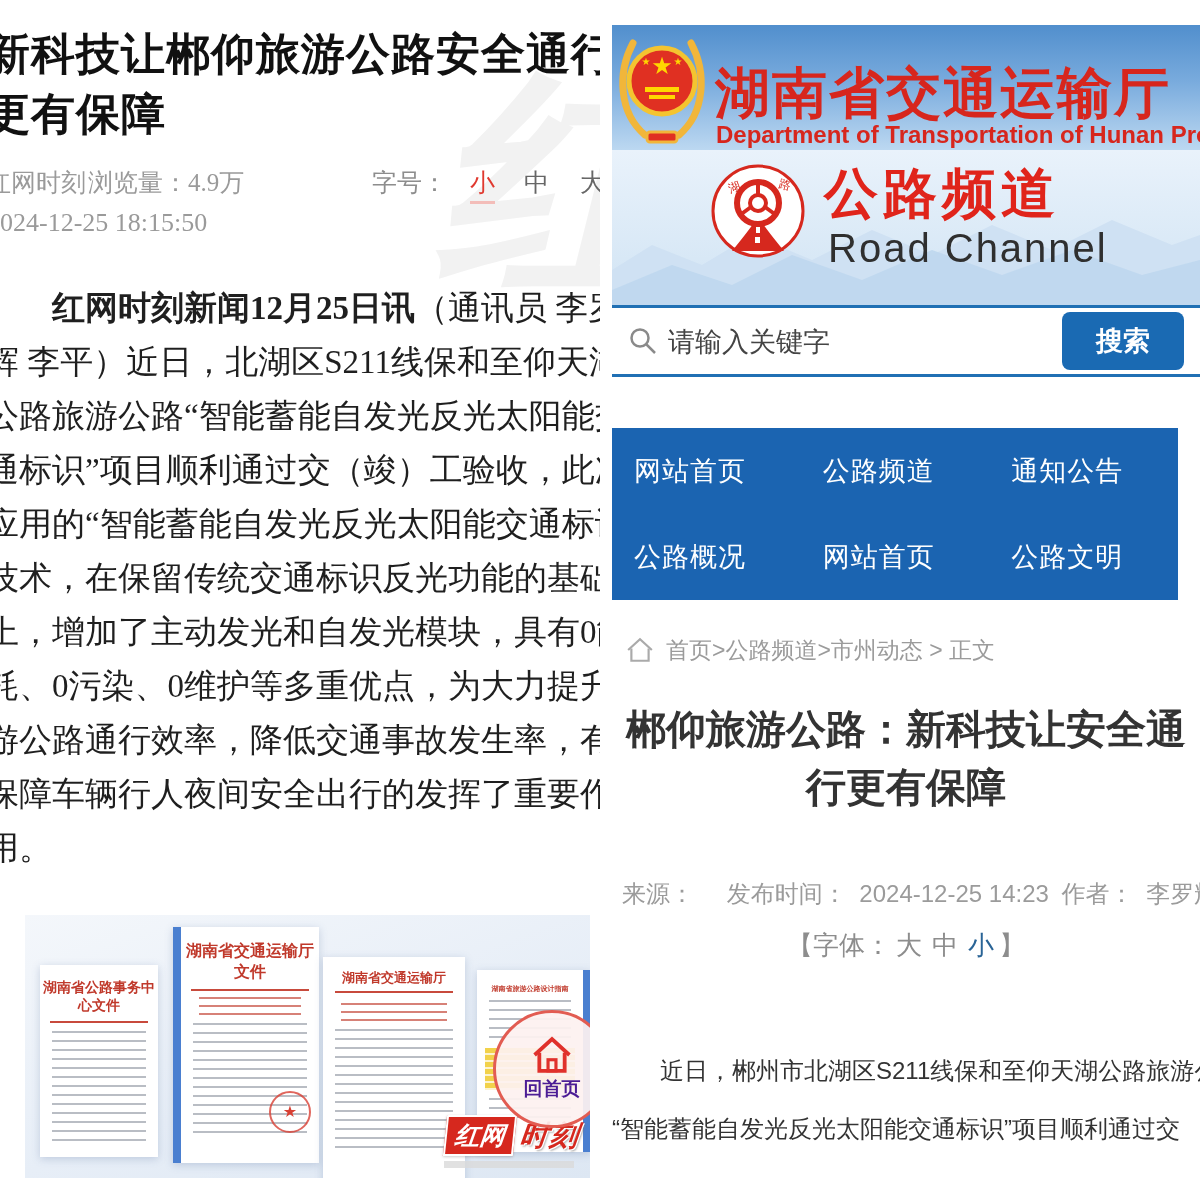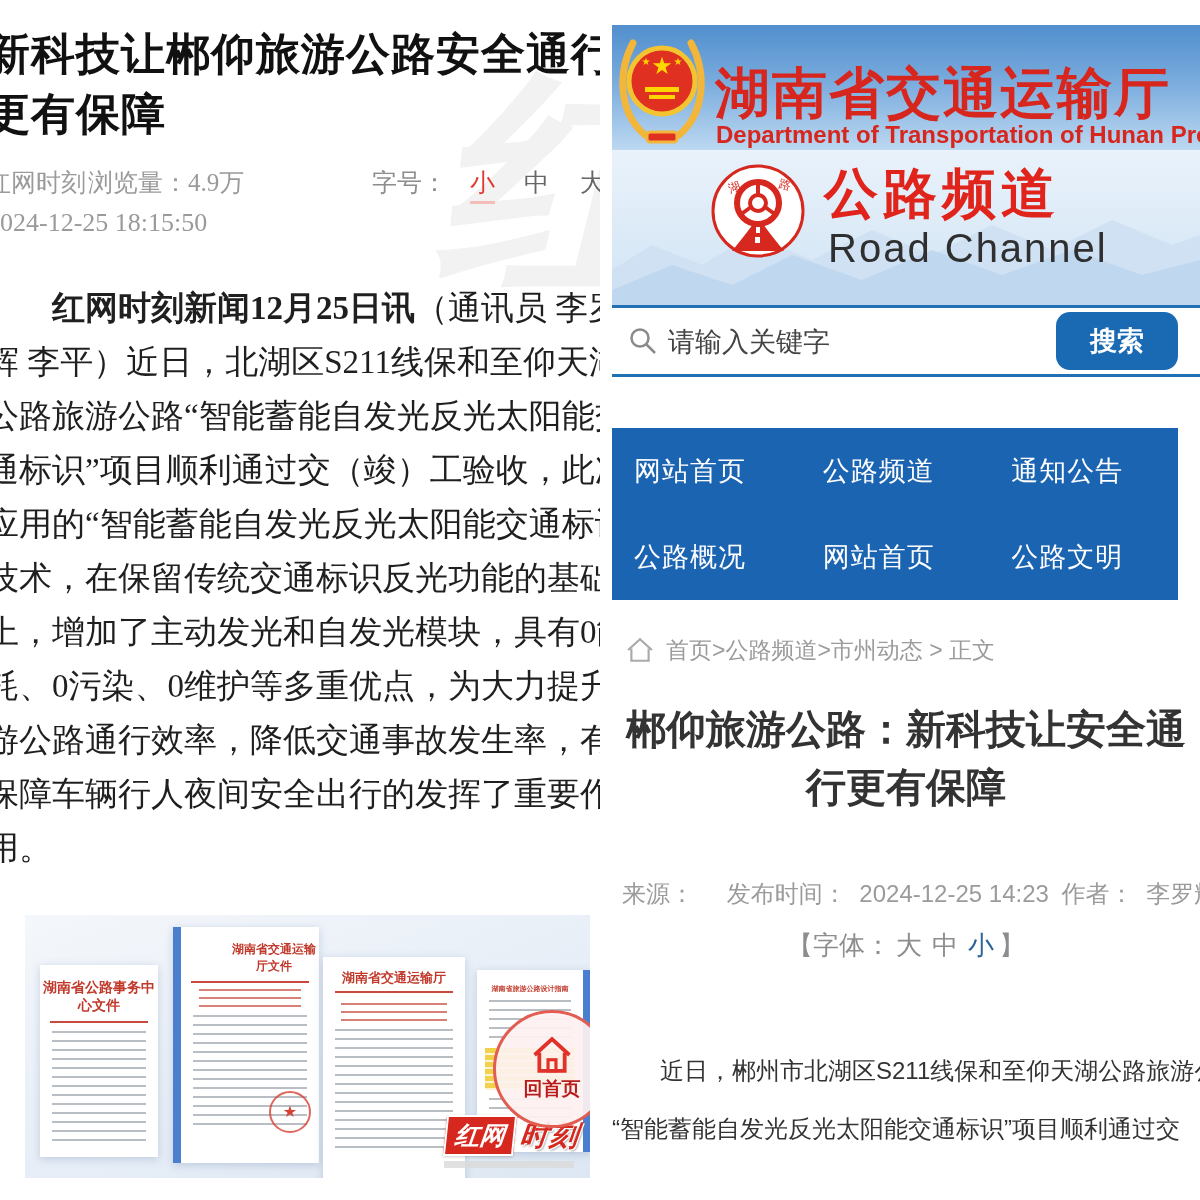--- a/index.html
+++ b/index.html
@@ -37,21 +37,21 @@
   .doc-sub{height:18px;margin:4px 18px;background:repeating-linear-gradient(180deg,#c9574a 0 2px,transparent 2px 8px);opacity:.75;}
   .doc-lines{margin:8px 12px;background:repeating-linear-gradient(180deg,#b9bdc4 0 2px,transparent 2px 9px);}
   .spine-l{border-left:8px solid #4a7fd0;}
   .spine-r{border-right:8px solid #4a7fd0;}
   .seal{position:absolute;right:8px;bottom:30px;width:38px;height:38px;border:2px solid rgba(216,64,52,.8);
         border-radius:50%;color:#d84034;font-size:16px;line-height:38px;text-align:center;}
   .hl{margin:6px 8px;height:42px;background:repeating-linear-gradient(180deg,#f2d24b 0 5px,#fcf3cf 5px 7px);}
   .home-btn{position:absolute;left:468px;top:95px;width:112px;height:112px;border-radius:50%;
             background:rgba(253,241,240,.93);border:3px solid #e25c52;z-index:3;
             display:flex;flex-direction:column;align-items:center;justify-content:center;cursor:pointer;}
-  .home-btn .txt{color:#b91c1c;font-weight:bold;font-size:19px;margin-top:2px;}
+  .home-btn .txt{color:#4c1d95;font-weight:bold;font-size:19px;margin-top:2px;}
   .rn-logo{position:absolute;right:10px;bottom:10px;z-index:2;display:flex;flex-direction:column;align-items:flex-end;}
   .rn-row{display:flex;align-items:center;transform:skewX(-6deg);}
   .rn-box{background:#d6281e;color:#fff;font-weight:bold;font-style:italic;font-size:25px;padding:2px 8px;
           border:2px solid #fff;box-shadow:0 1px 3px rgba(0,0,0,.2);}
   .rn-shi{color:#d6281e;font-weight:bold;font-style:italic;font-size:28px;margin-left:5px;
           text-shadow:1px 1px 0 #fff,2px 2px 2px rgba(120,120,120,.6);letter-spacing:2px;}
   .rn-sub{width:130px;height:7px;margin:5px 6px 0 0;background:#d9d9d9;opacity:.8;}
   
   .right-page{position:absolute;left:612px;top:0;width:588px;height:1200px;background:#fff;overflow:hidden;}
   .r-header{position:absolute;top:25px;left:0;width:100%;height:125px;
@@ -65,22 +65,22 @@
   .band-mtns{position:absolute;left:0;bottom:0;}
   .ch-logo{position:absolute;left:98px;top:13px;}
   .ch-title{position:absolute;left:212px;top:8px;font-size:54px;font-weight:bold;color:#e0241b;letter-spacing:5px;}
   .ch-sub{position:absolute;left:216px;top:76px;font-size:40px;color:#2f2f2f;letter-spacing:2px;}
   .r-search{position:absolute;top:305px;left:0;width:600px;height:66px;background:#fff;
             border-top:3px solid #2070b4;border-bottom:3px solid #2070b4;}
   .r-search input{position:absolute;left:54px;top:6px;width:380px;height:54px;border:none;outline:none;
                   font-size:27px;color:#333;font-family:inherit;}
   .r-search input::placeholder{color:#444;opacity:1;}
   .mag{position:absolute;left:16px;top:18px;}
-  .search-btn{position:absolute;right:34px;top:4px;width:122px;height:58px;background:#1a6ab3;color:#fff;
-              font-size:27px;font-weight:bold;border:none;border-radius:14px;cursor:pointer;font-family:inherit;}
+  .search-btn{position:absolute;right:28px;top:4px;width:122px;height:58px;background:#1a6ab3;color:#fff;
+              font-size:27px;font-weight:bold;border:none;border-radius:8px;cursor:pointer;font-family:inherit;}
   .r-nav{position:absolute;top:428px;left:0;width:566px;height:172px;background:#1b64b1;
          display:grid;grid-template-columns:1fr 1fr 1fr;grid-template-rows:1fr 1fr;align-items:center;}
   .r-nav a{color:#fff;font-size:27px;text-decoration:none;padding-left:22px;letter-spacing:1px;cursor:pointer;}
   .r-crumb{position:absolute;top:630px;left:14px;height:40px;display:flex;align-items:center;gap:12px;
            color:#9b9b9b;font-size:23px;}
   .r-title{position:absolute;top:700px;left:0;width:100%;text-align:center;font-size:40px;font-weight:bold;
            color:#333;line-height:58px;padding:0 4px;box-sizing:border-box;}
   .r-meta{position:absolute;top:878px;left:10px;white-space:nowrap;font-size:24px;color:#9b9b9b;}
   .r-meta span{margin-right:6px;}
   .r-meta .gap{margin-right:26px;}
@@ -130,21 +130,21 @@
       <div class="l-line">用。</div>
     </div>
 
     <div class="l-image">
       <div class="doc" style="left:15px;top:50px;width:118px;height:192px;">
         <div class="doc-title" style="font-size:14px;">湖南省公路事务中心文件</div>
         <div class="doc-rule"></div>
         <div class="doc-lines" style="height:110px;"></div>
       </div>
       <div class="doc spine-l" style="left:148px;top:12px;width:138px;height:236px;">
-        <div class="doc-title" style="font-size:12px;padding-left:48px;">湖南省交通运输厅文件</div>
+        <div class="doc-title" style="font-size:16px;">湖南省交通运输厅文件</div>
         <div class="doc-rule"></div>
         <div class="doc-sub"></div>
         <div class="doc-lines" style="height:110px;"></div>
         <div class="seal">★</div>
       </div>
       <div class="doc" style="left:298px;top:42px;width:142px;height:228px;">
         <div class="doc-title" style="font-size:13px;border-bottom:2px solid #c84a3c;padding-bottom:4px;margin:12px 12px 0;">湖南省交通运输厅</div>
         <div class="doc-sub" style="margin-top:10px;"></div>
         <div class="doc-lines" style="height:120px;"></div>
       </div>

